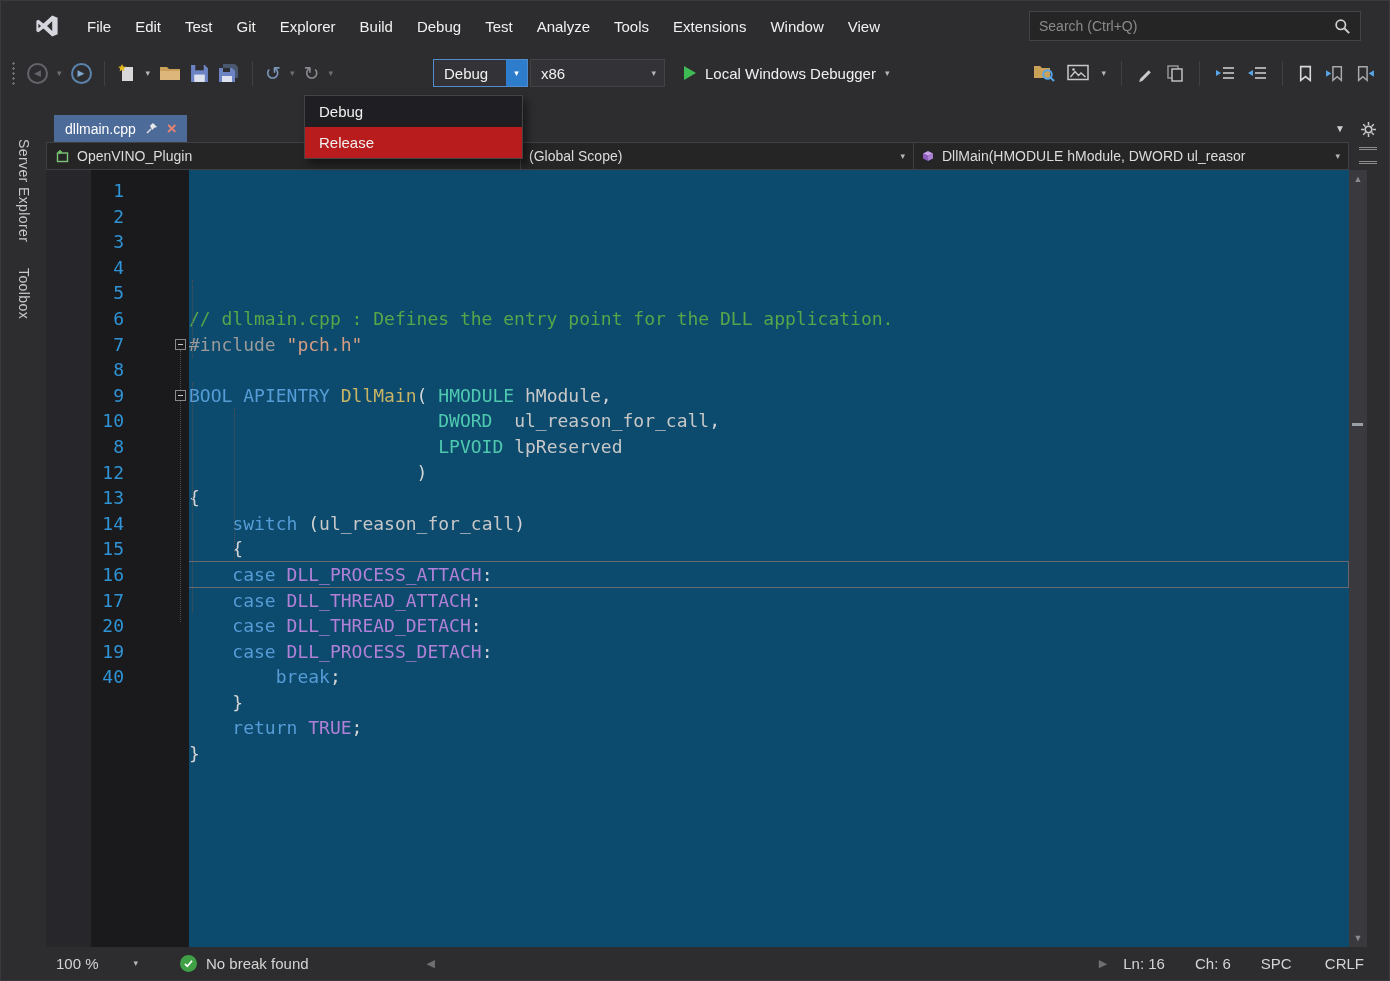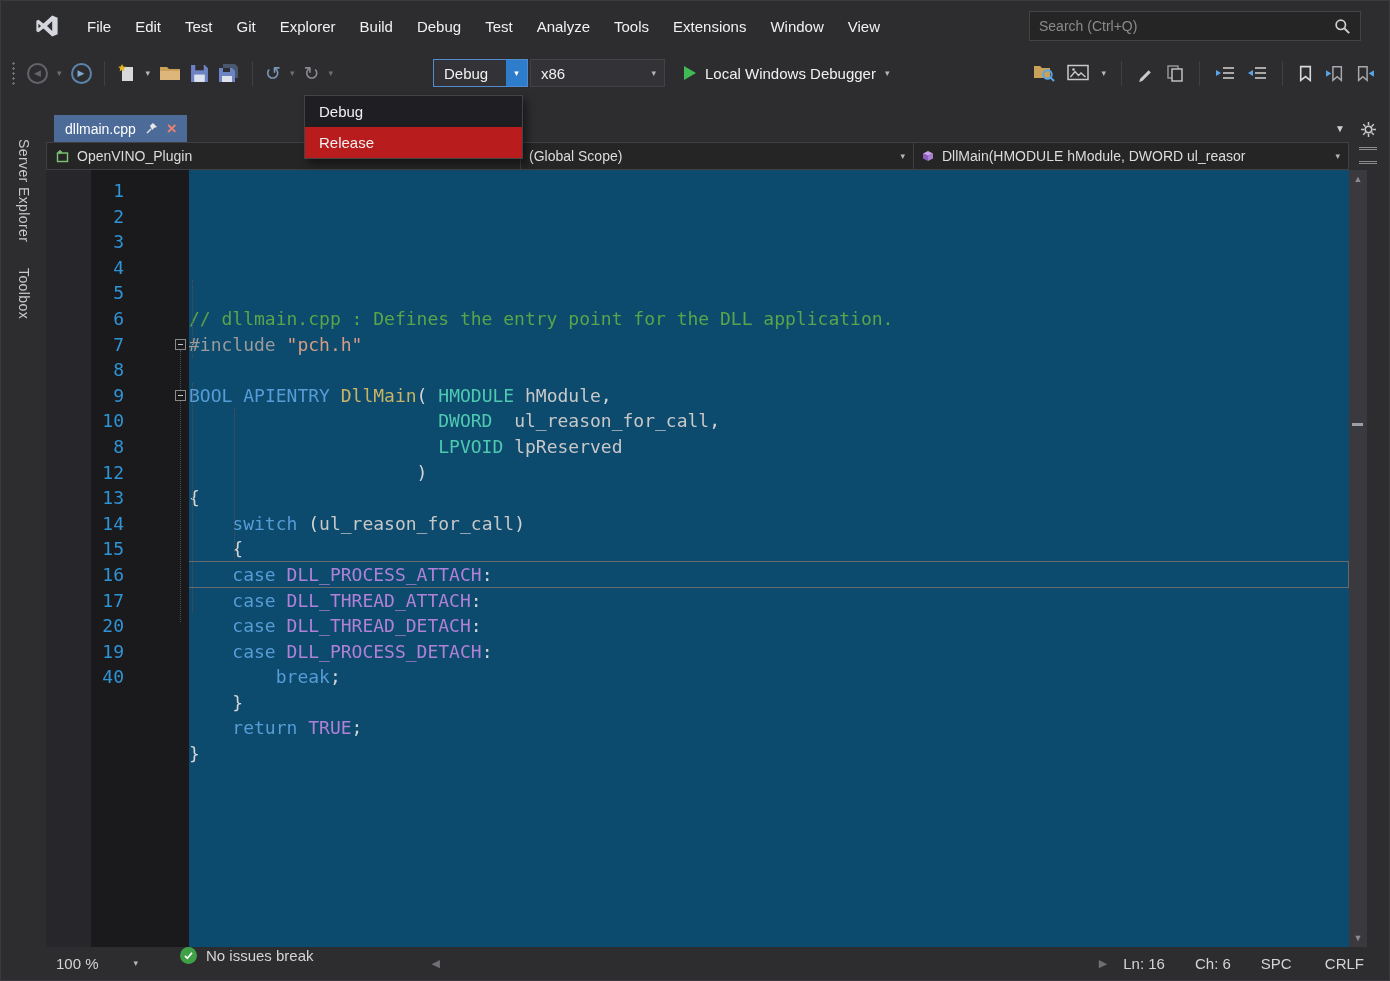--- a/index.html
+++ b/index.html
@@ -92,21 +92,21 @@
   .g3 { left:45px; top:238px; height:154px; }
   .cur-line { position:absolute; left:-6px; right:0; height:27px; border:1px solid #68686e; pointer-events:none; }
 
   .vscroll { width:18px; flex:none; background:#3a3a3e; position:relative; }
   .sarrow { position:absolute; left:0; width:18px; text-align:center; font-size:9px; color:#8a8a8f; }
   .sarrow.up { top:4px; } .sarrow.down { bottom:4px; }
   .scroll-marker { position:absolute; top:253px; left:3px; width:11px; height:3px; background:#9aa0a6; }
   .rstrip { width:22px; flex:none; background:#2d2d30; }
 
   
-  .statusbar { height:33px; flex:none; background:#2d2d30; display:flex; font-size:15px; color:#d4d4d4; padding-left:10px; }
+  .statusbar { height:33px; flex:none; background:#2d2d30; display:flex; align-items:center; font-size:15px; color:#d4d4d4; padding-left:10px; }
   .zoom { width:88px; display:flex; align-items:center; justify-content:space-between; padding-right:6px; }
   .health-icon { width:17px; height:17px; border-radius:50%; background:#3fa046; display:inline-flex; align-items:center; justify-content:center; margin-left:36px; margin-right:9px; flex:none; }
   .hscroll { flex:1; display:flex; align-items:center; justify-content:space-between; margin-left:118px; margin-right:16px; color:#6e6e73; font-size:11px; }
   .status-right { display:flex; align-items:center; gap:30px; padding-right:25px; }
   .status-right span { min-width:34px; }
 
   
   .config-menu { position:absolute; left:303px; top:94px; width:219px; background:#1f1f23; border:1px solid #434346;
                  box-shadow:4px 5px 8px rgba(0,0,0,0.45); z-index:50; }
   .cm-item { height:31px; line-height:31px; padding-left:14px; font-size:15px; color:#f1f1f1; }
@@ -377,21 +377,21 @@
       <div class="statusbar">
         <div class="zoom">
           <span>100 %</span>
           <span class="chev">▾</span>
         </div>
         <span class="health-icon">
           <svg width="11" height="11" viewBox="0 0 14 14">
               <path d="M2.5 7.5 L5.5 10.5 L11.5 3.5" fill="none" stroke="#ffffff" stroke-width="2.2"></path>
             </svg>
         </span>
-        <span>No issues break</span>
+        <span>No break found</span>
         <div class="hscroll">
           <span>◀</span>
           <span>▶</span>
         </div>
         <div class="status-right">
           <span>Ln: 16</span>
           <span>Ch: 6</span>
           <span>SPC</span>
           <span>CRLF</span>
         </div>

